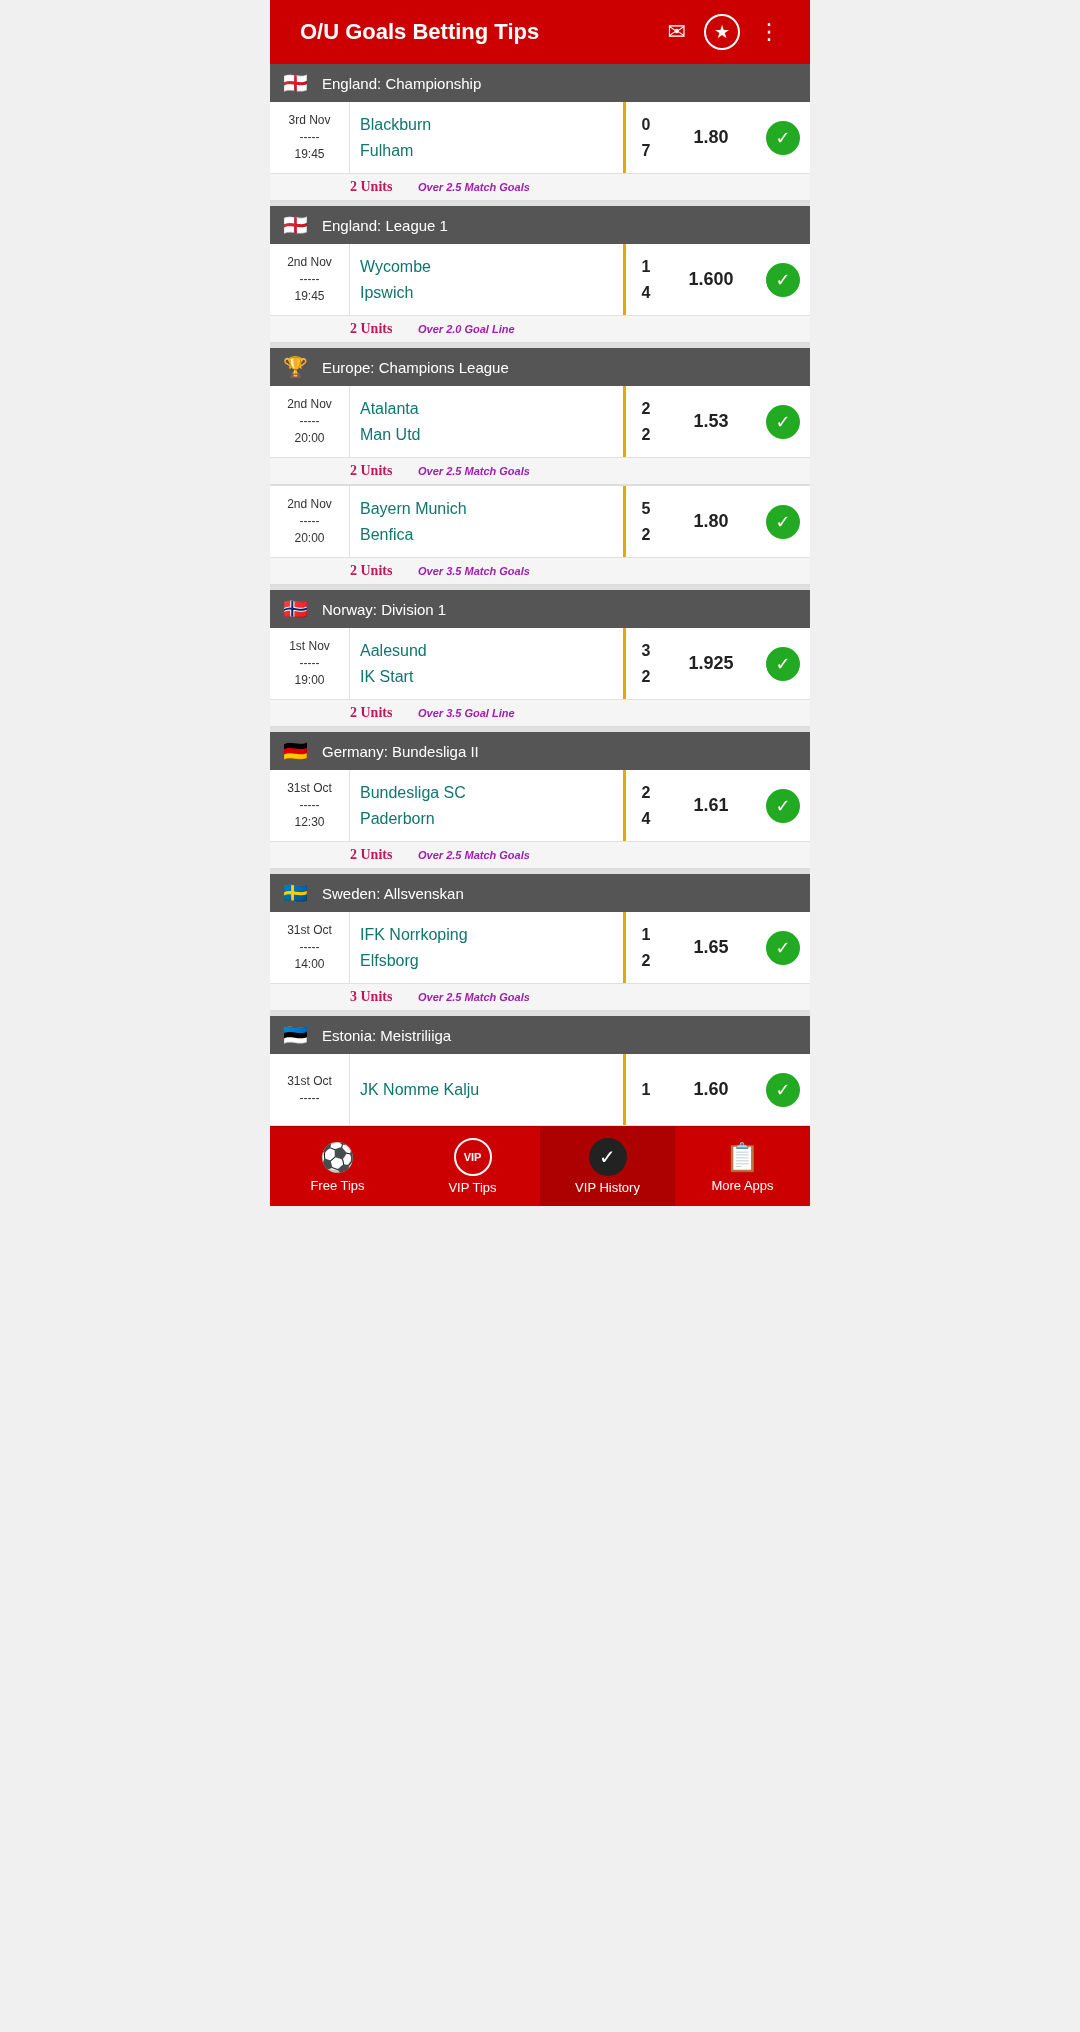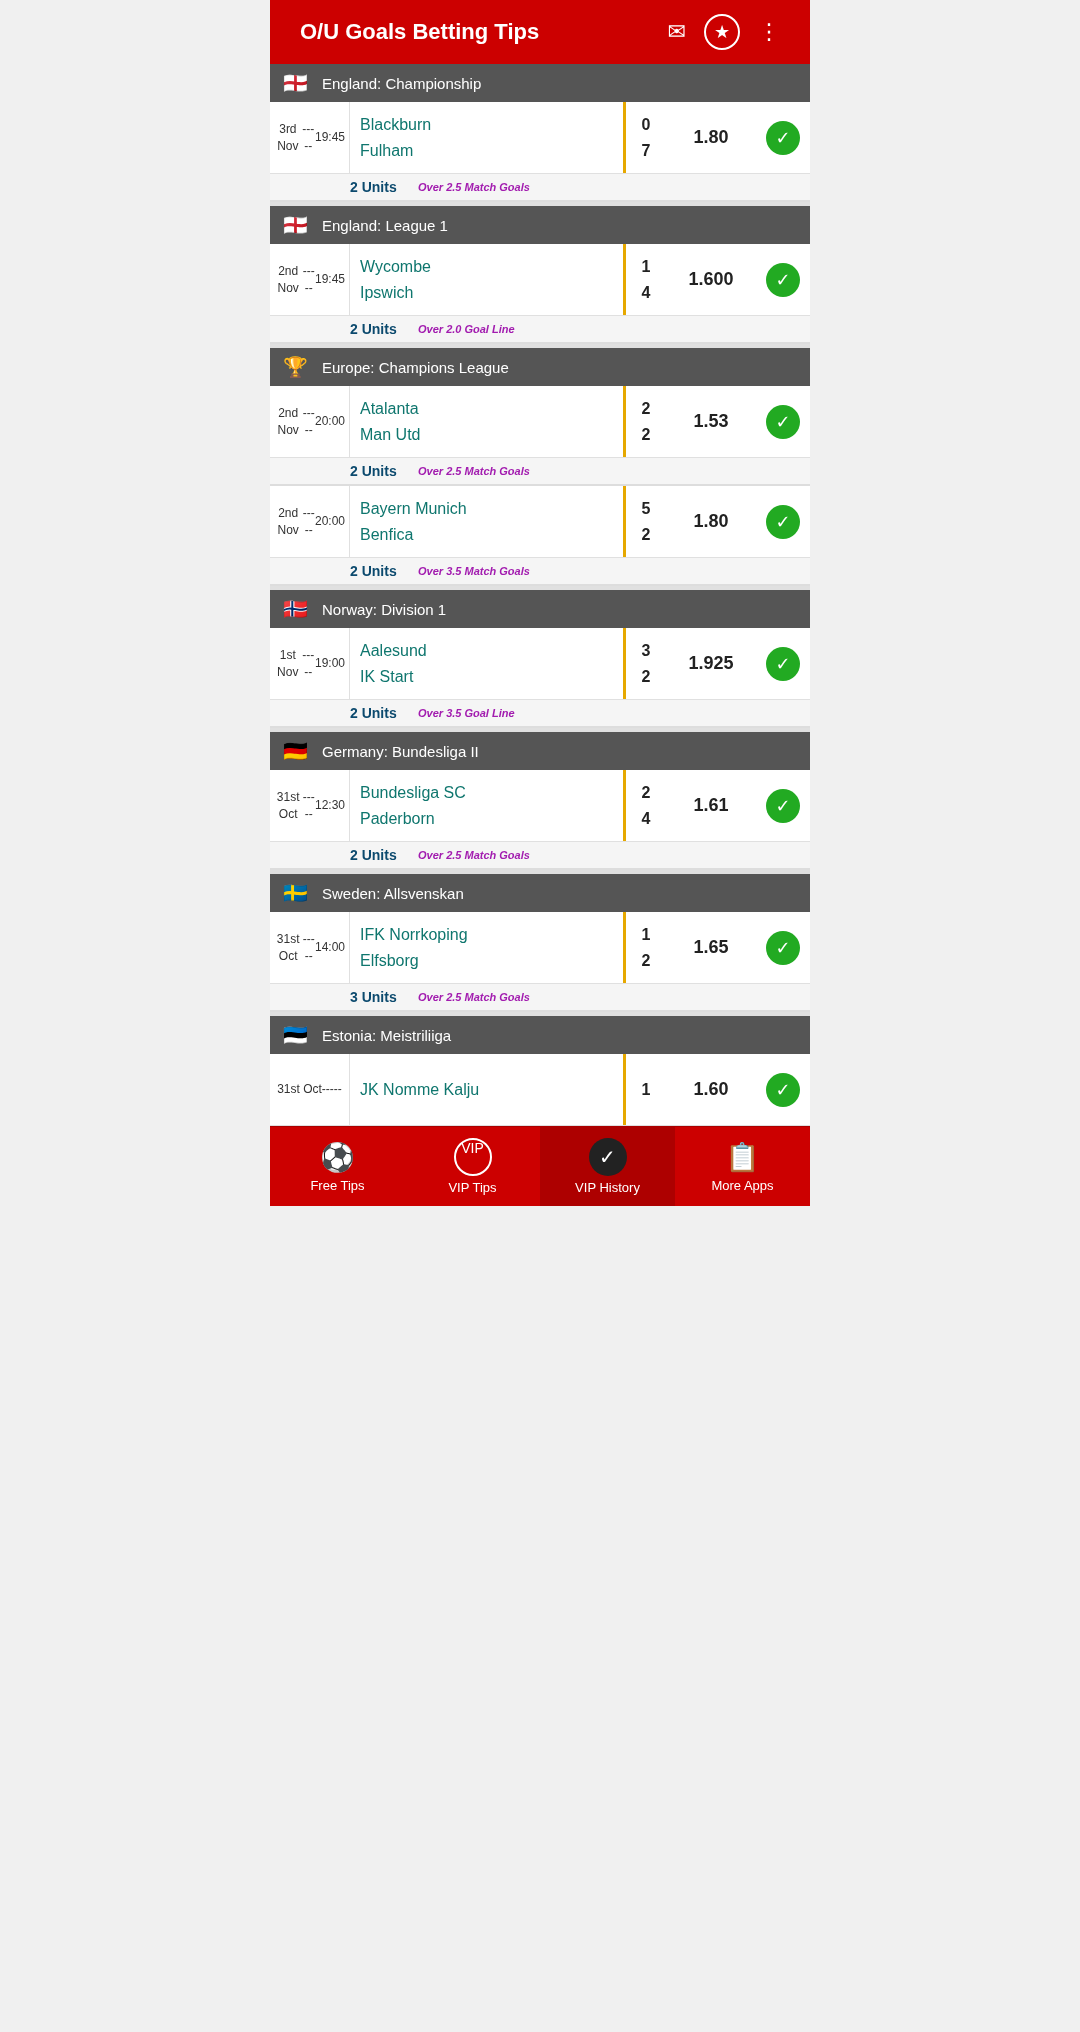--- a/index.html
+++ b/index.html
@@ -79,21 +79,21 @@
     .match-row {
       display: flex;
       align-items: stretch;
       background: #fff;
       border-bottom: 1px solid #e0e0e0;
       min-height: 72px;
     }
     .match-date {
       width: 80px;
       display: flex;
-      flex-direction: row;
+      flex-direction: column;
       align-items: center;
       justify-content: center;
       font-size: 12px;
       color: #333;
       padding: 6px 4px;
       border-right: 1px solid #e0e0e0;
       line-height: 1.4;
       text-align: center;
     }
     .match-teams {
@@ -148,24 +148,25 @@
     
     .tip-row {
       background: #f5f5f5;
       border-bottom: 2px solid #ddd;
       display: flex;
       align-items: center;
       padding: 5px 10px 5px 80px;
       gap: 8px;
     }
     .tip-units {
-      color: #0c4a6e;
+      color: #be185d;
       font-size: 14px;
       font-weight: bold;
       min-width: 60px;
+      font-family: Liberation Serif, serif;
     }
     .tip-text {
       color: #a21caf;
       font-size: 11px;
       font-style: italic;
       font-weight: bold;
     }
     
     .bottom-nav {
       background: #cc0000;
@@ -198,24 +199,25 @@
       justify-content: center;
       color: #fff;
       font-size: 20px;
     }
     .vip-tips-icon {
       width: 38px;
       height: 38px;
       border: 2px solid #fff;
       border-radius: 50%;
       display: flex;
-      justify-content: center;
-      color: #fff;
-      font-size: 14px;
-      font-weight: normal;
+      align-items: center;
+      justify-content: center;
+      color: #fff;
+      font-size: 11px;
+      font-weight: bold;
     }
     .soccer-icon {
       font-size: 28px;
     }
     .more-apps-icon {
       font-size: 28px;
     }
     .league-divider {
       height: 4px;
       background: #e0e0e0;

